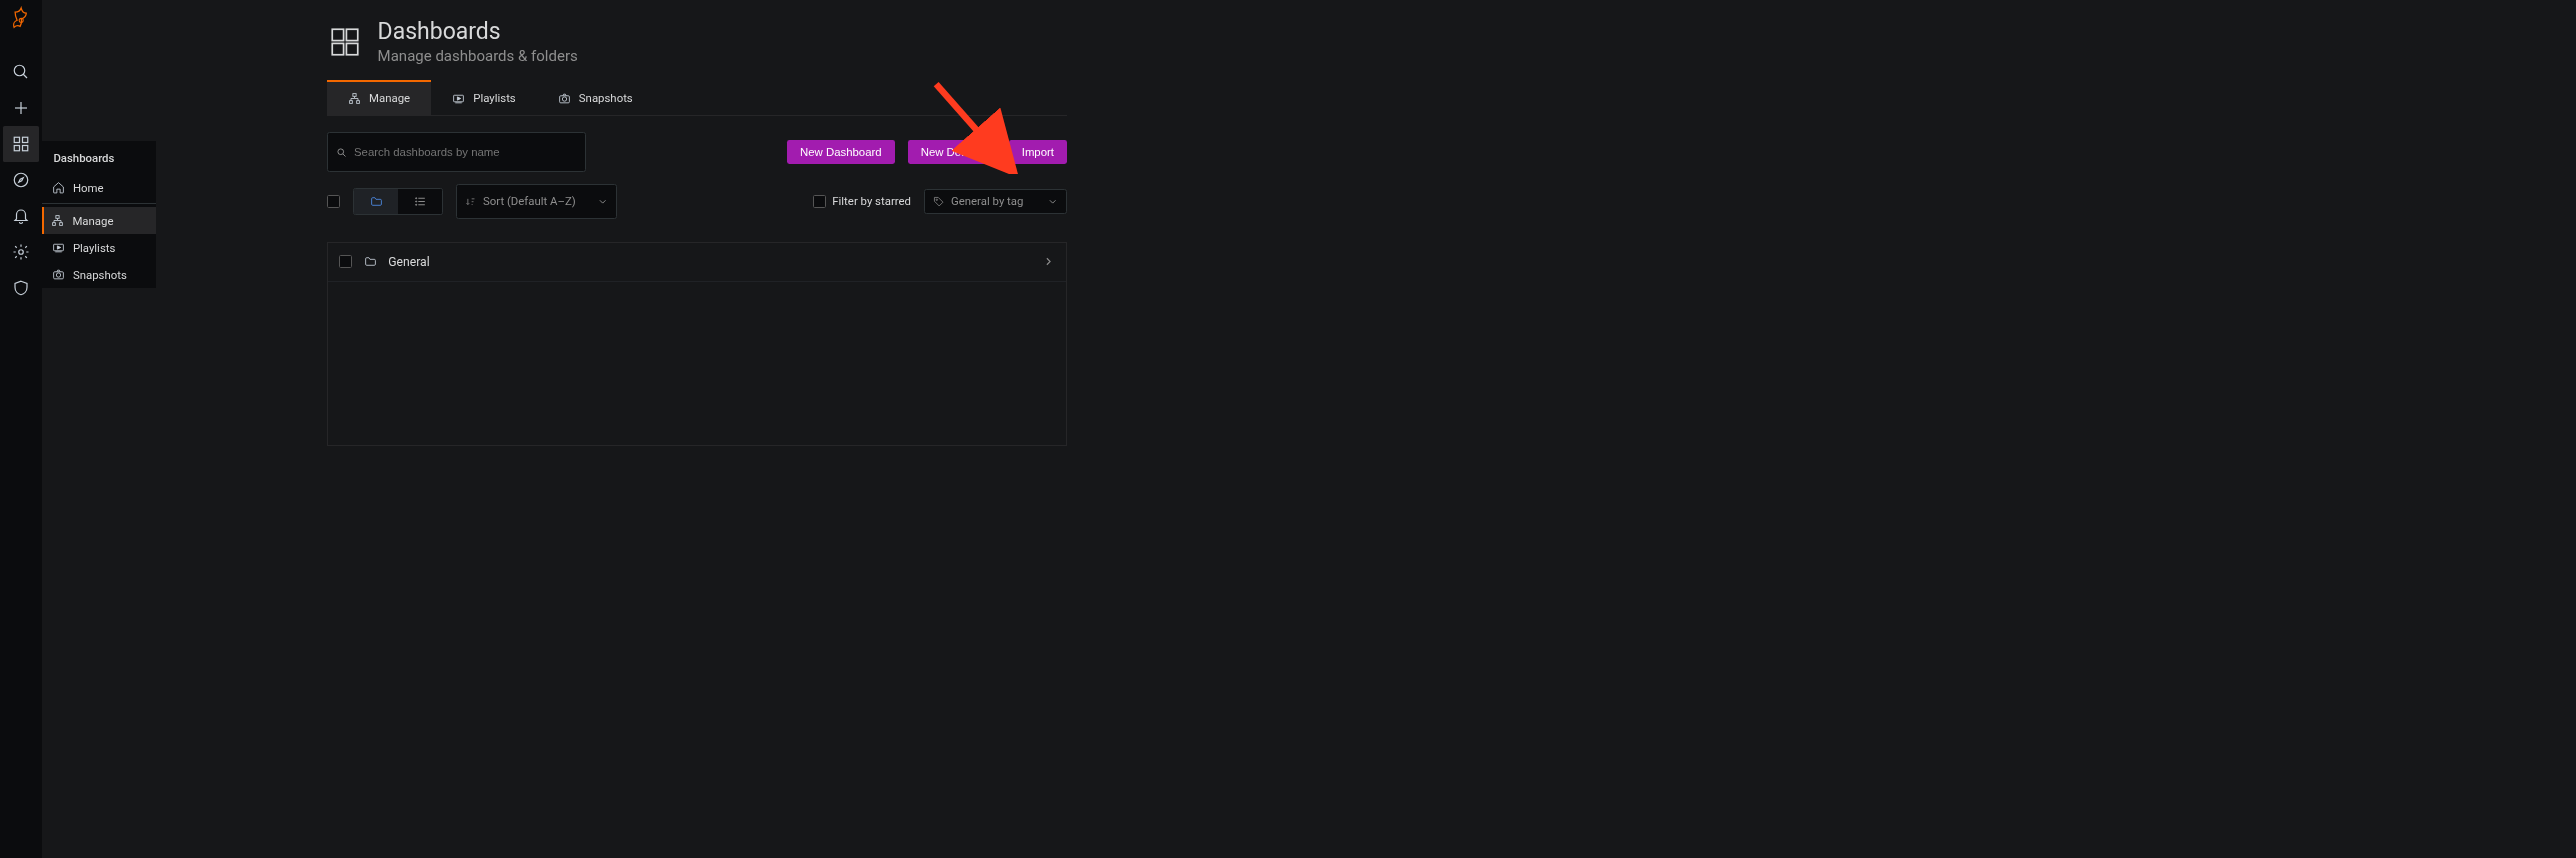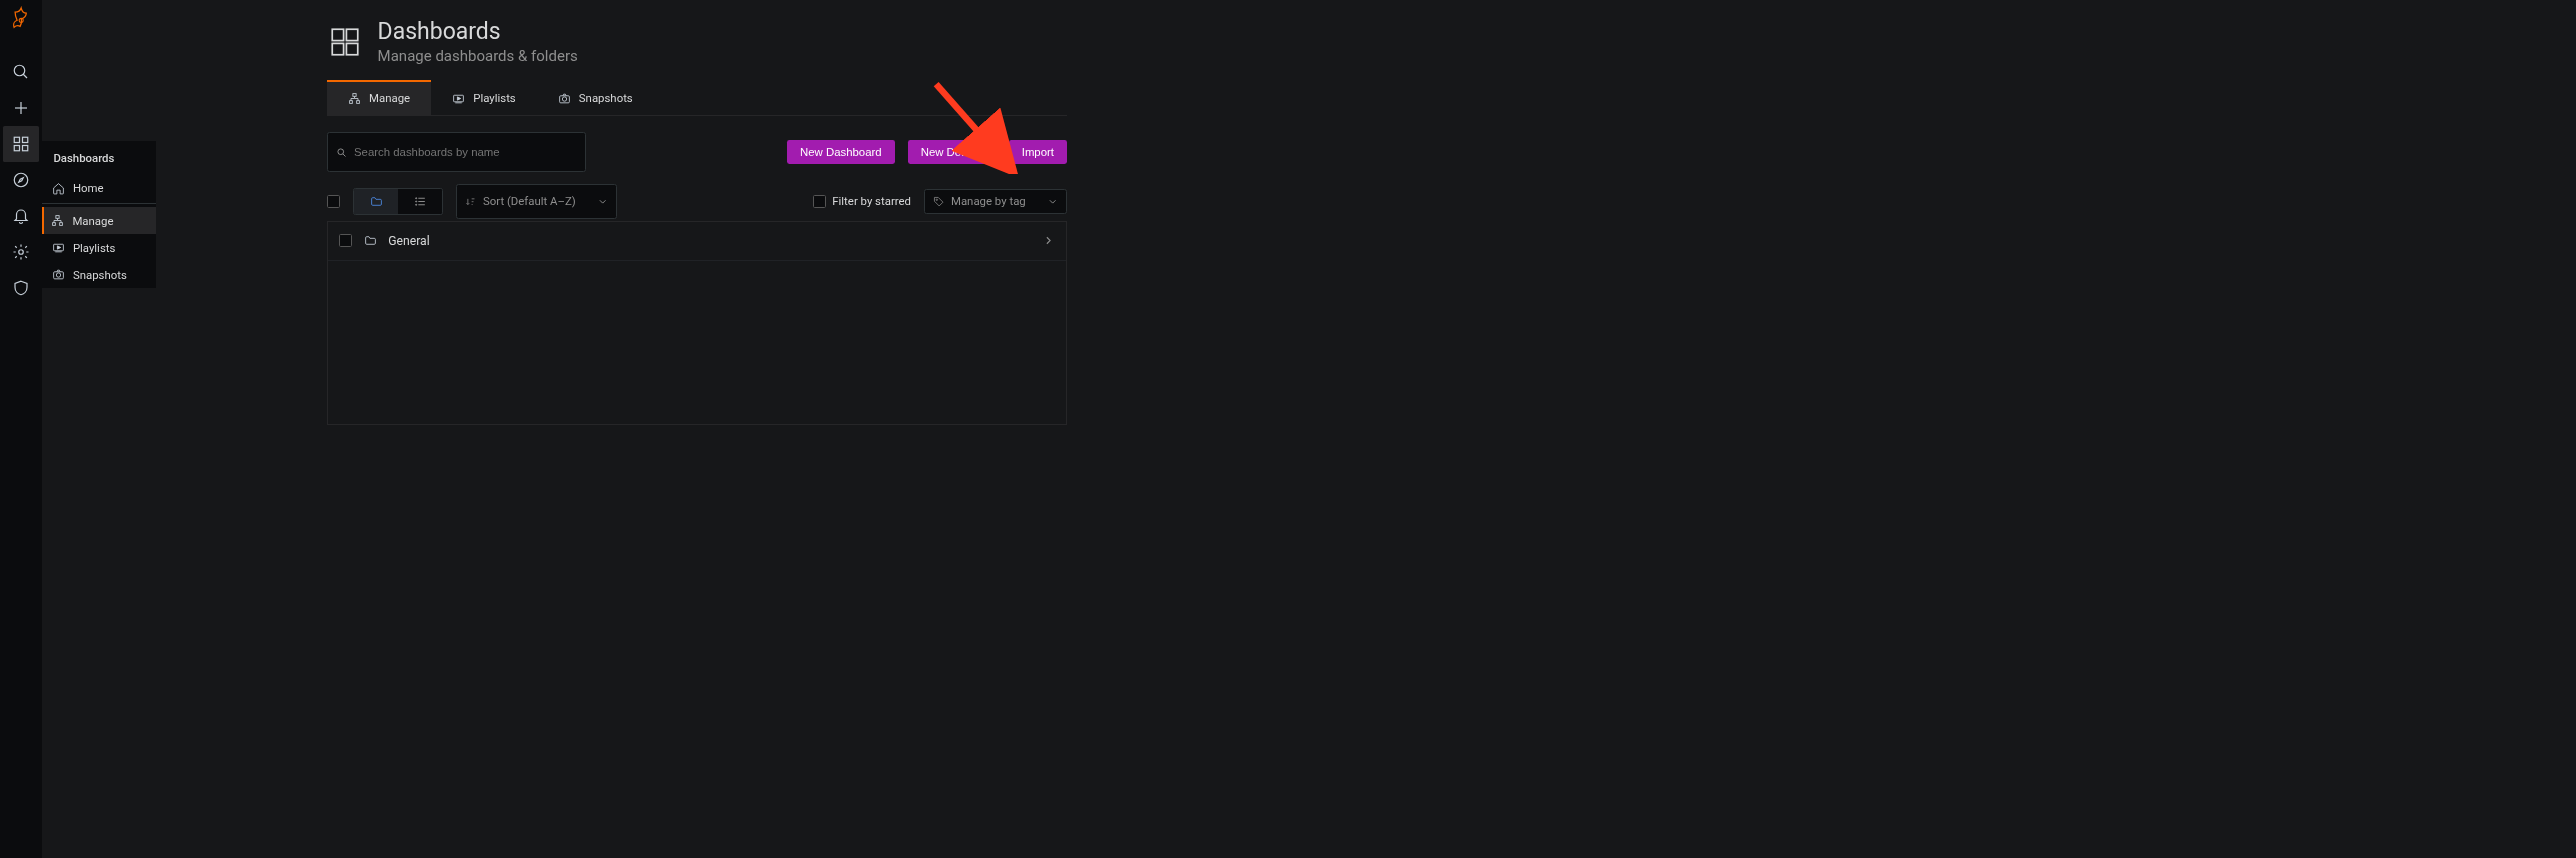--- a/index.html
+++ b/index.html
@@ -59,21 +59,21 @@
   }
   .flyout-header {
     padding: 9.8px 11.4px;
     color: #d8d9da;
     font-weight: 500;
     display:flex;align-items:center;
   }
   .flyout-divider { height:0.8px; background:#2c3235; margin:1.6px 0 3.3px; }
   .flyout-item {
     display: flex;
-    align-items: center;
+    align-items: flex-start;
     gap: 8.1px;
     padding: 6.5px 9.8px;
     cursor: pointer;
     color:#d8d9da;
   }
   .flyout-item.active {
     background: #262628;
     border-left: 2.4px solid #f46800;
     padding-left: 7.3px;
   }
@@ -205,21 +205,21 @@
     background:#0b0c0e;
     display:flex;align-items:center;gap:6.5px;
     padding:0 8.1px;cursor:pointer;
     font-size:11.4px;color:#8e8e8e;position:relative;
   }
   .tag-filter svg{width:11.4px;height:11.4px;}
   .tag-filter .chev{position:absolute;right:8.1px;}
 
   
   .list{
-    margin-top:2px;
+    margin-top:23px;
     border:0.8px solid #262628;
     overflow:hidden;
   }
   .row{
     display:flex;align-items:center;
     height:39px;
     padding:0 11.4px;
     gap:11.4px;
     cursor:pointer;
     border-bottom:0.8px solid #202226;
@@ -422,21 +422,21 @@
       <div class="flex-spacer"></div>
       <label class="starred">
         <span class="chk"></span>
         <span>Filter by starred</span>
       </label>
       <div class="tag-filter">
         <svg viewBox="0 0 24 24" stroke="#8e8e8e" fill="none" stroke-width="1.6">
             <path d="M3 3h8l10 10-8 8L3 11V3z"></path>
             <circle cx="8" cy="8" r="1.5"></circle>
           </svg>
-        <span>Manage by tag</span>
+        <span>General by tag</span>
         <svg class="chev" viewBox="0 0 24 24" stroke="#8e8e8e" fill="none" stroke-width="2">
             <polyline points="6 9 12 15 18 9"></polyline>
           </svg>
       </div>
     </div>
 
     <div class="list">
       <div class="row">
         <span class="chk"></span>
         <svg viewBox="0 0 24 24" stroke="#c7d0d9" fill="none" stroke-width="1.6">

